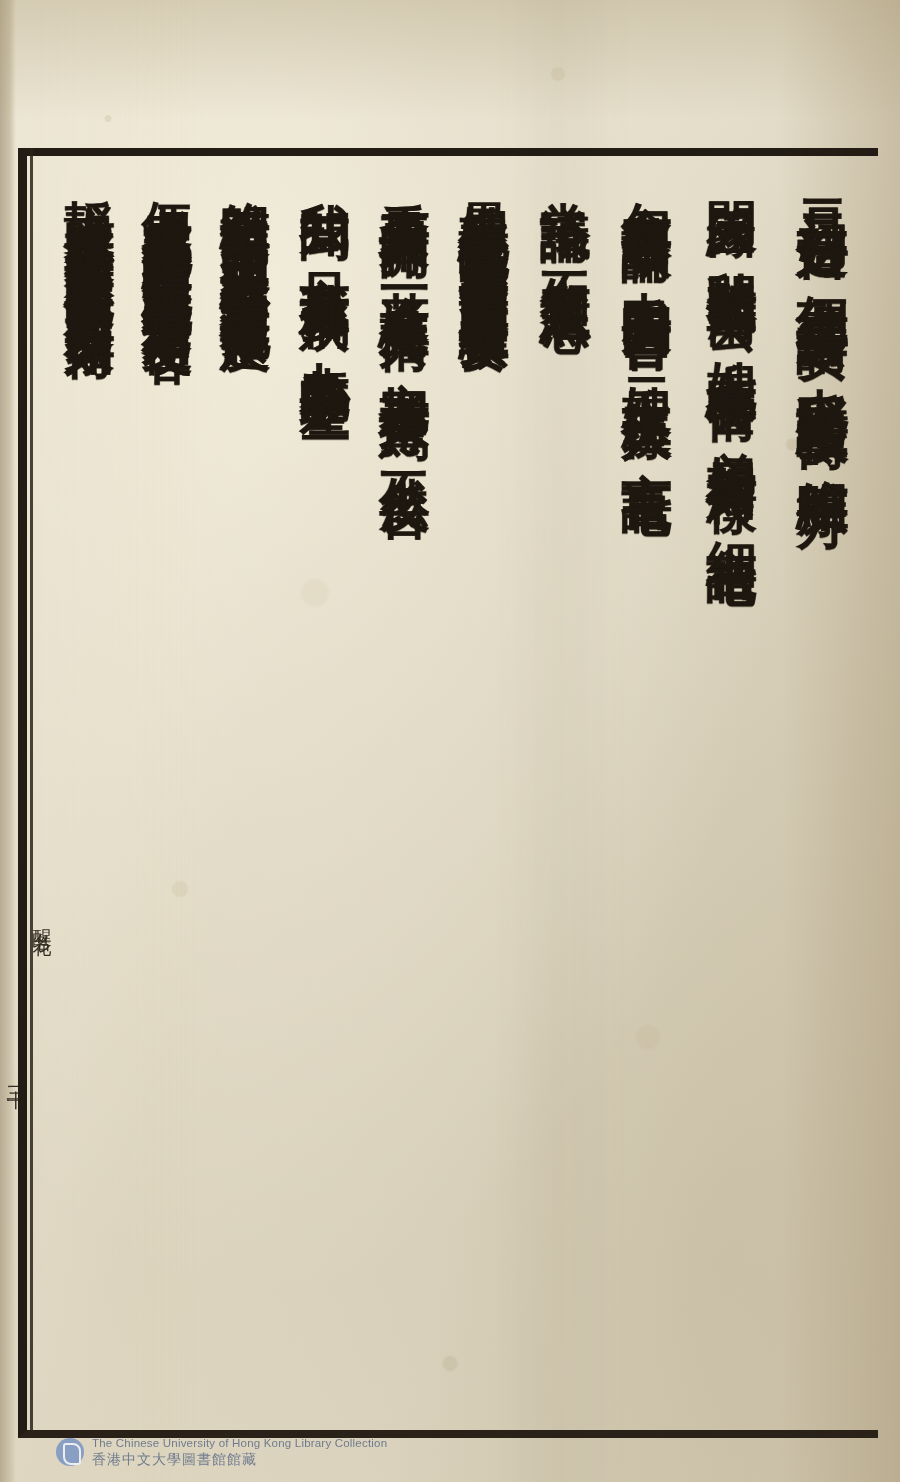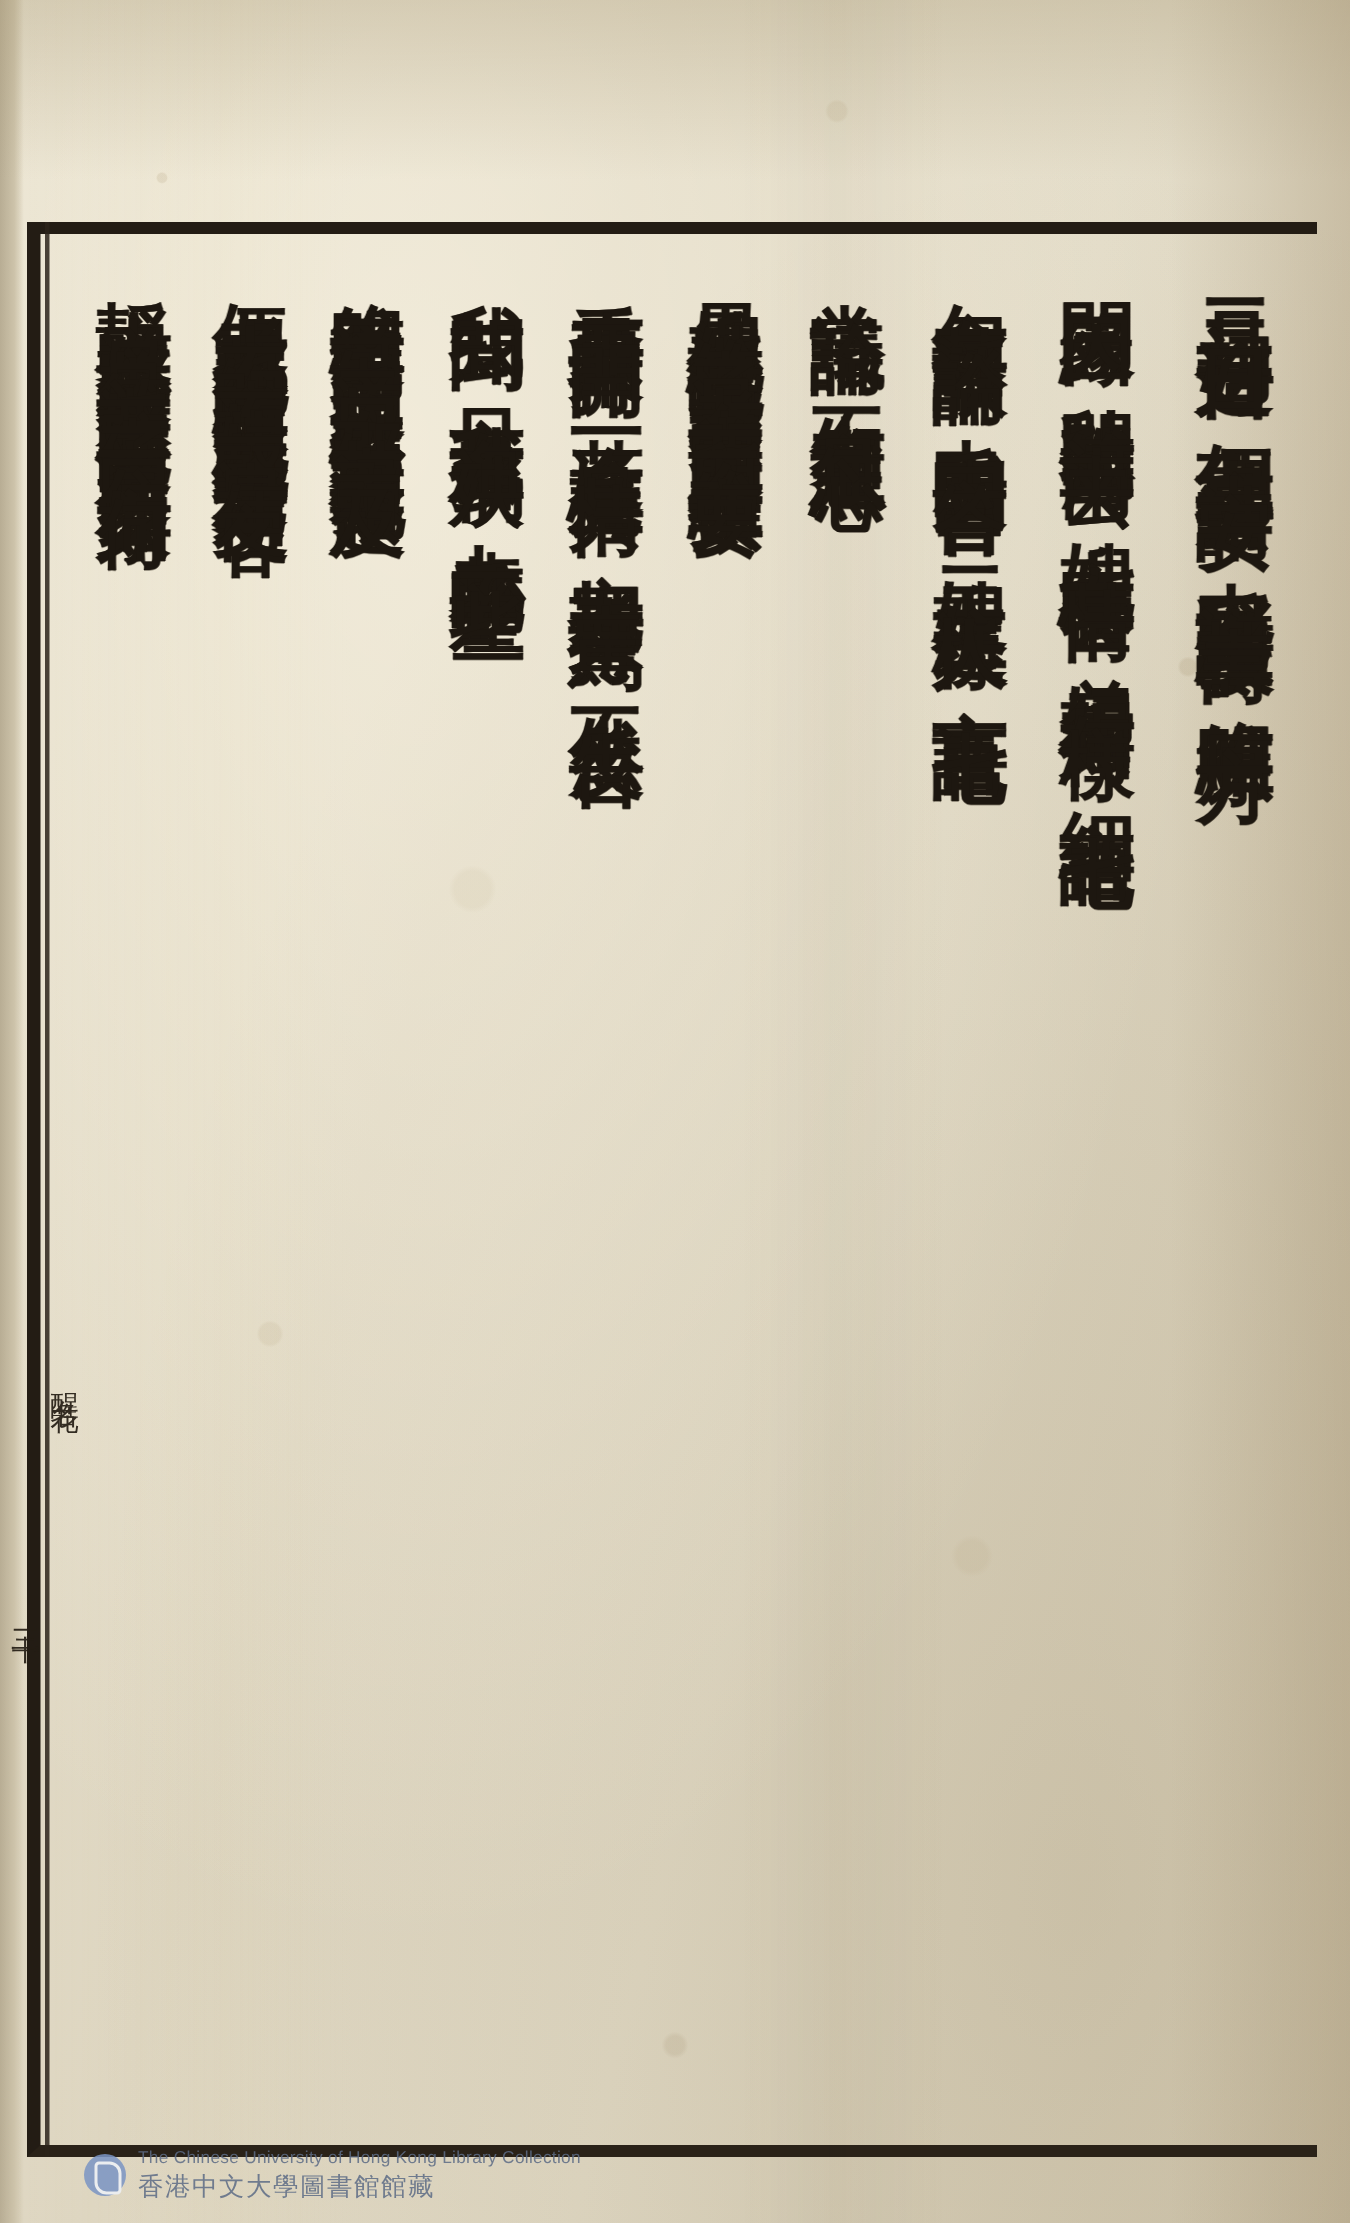--- a/index.html
+++ b/index.html
@@ -176,21 +176,21 @@
     flex-direction: column;
     line-height: 1.25;
     font-family: "Liberation Sans", sans-serif;
   }
   #watermark .wm-en {
     font-size: 11.5px;
     color: #5d6c86;
     letter-spacing: 0.2px;
   }
   #watermark .wm-zh {
-    font-size: 17px;
+    font-size: 14px;
     color: #5d6c86;
     letter-spacing: 1px;
   }
 
   
   #wear {
     position: absolute;
     inset: 0;
     pointer-events: none;
     background:

